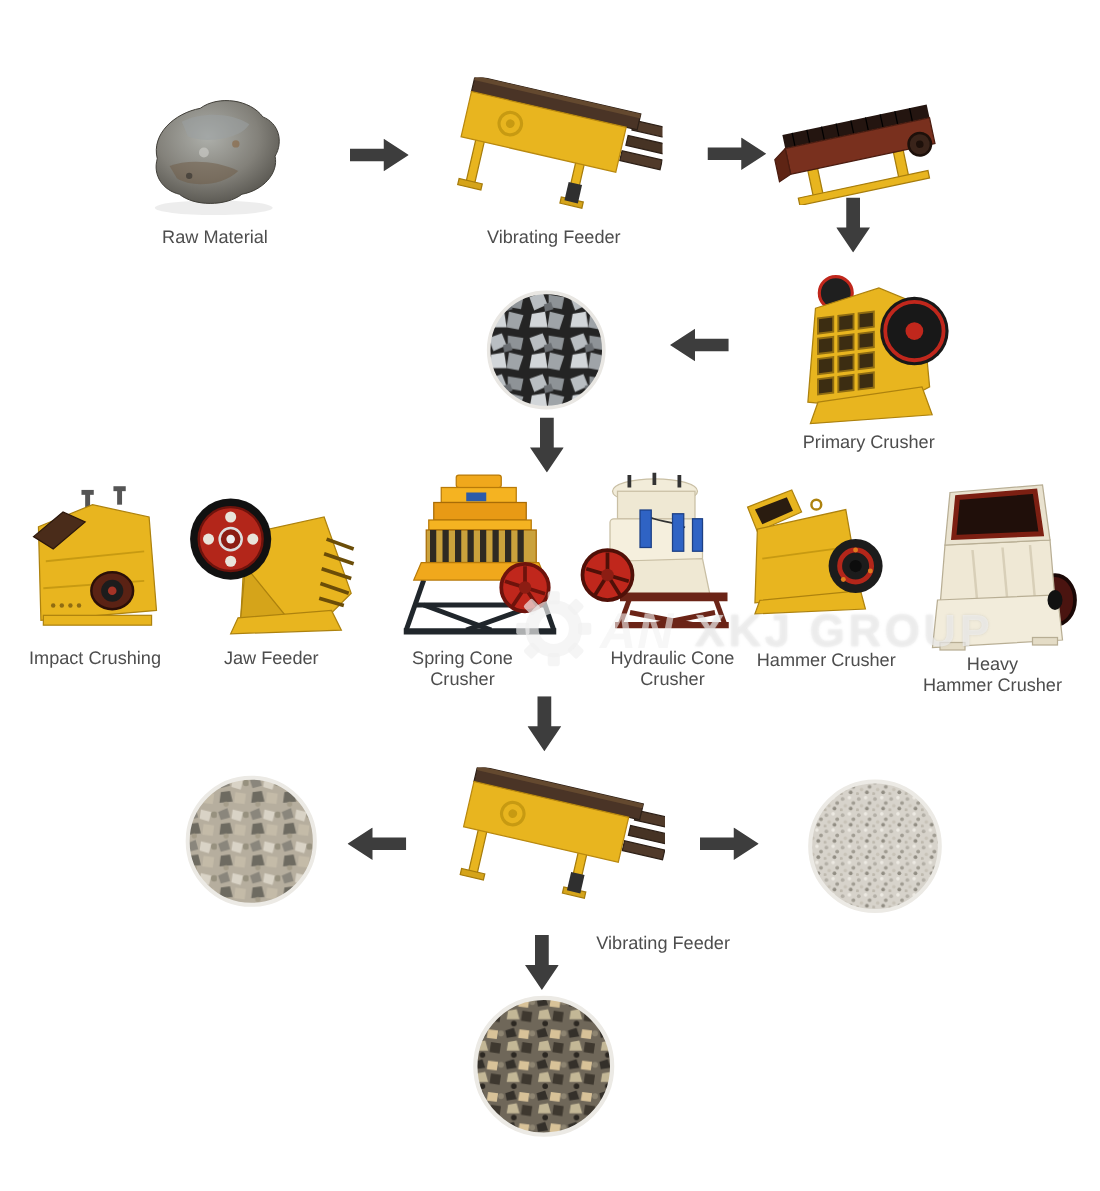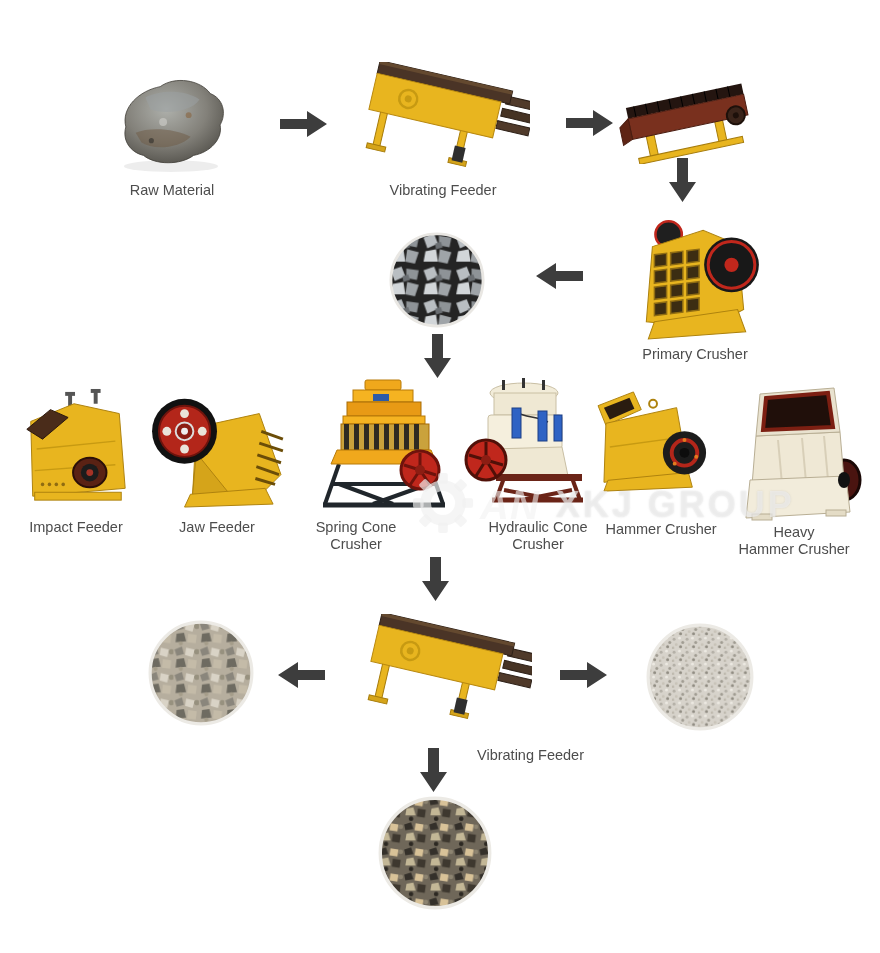--- a/index.html
+++ b/index.html
@@ -337,23 +337,23 @@
       <line x1="40" y1="56" x2="44" y2="100" stroke="#d8cfb8" stroke-width="2"></line>
       <line x1="64" y1="54" x2="68" y2="98" stroke="#d8cfb8" stroke-width="2"></line>
       <line x1="86" y1="52" x2="90" y2="96" stroke="#d8cfb8" stroke-width="2"></line>
       <polygon points="12,96 108,92 112,128 8,134" fill="#f2ecdb" stroke="#b8ae94"></polygon>
       <ellipse cx="106" cy="96" rx="6" ry="8" fill="#111"></ellipse>
       <rect x="14" y="130" width="20" height="6" fill="#e4dcc6" stroke="#b8ae94"></rect>
       <rect x="88" y="126" width="20" height="6" fill="#e4dcc6" stroke="#b8ae94"></rect>
     </svg>
   </div>
 
-  <div class="node-label" style="left:11px;top:519px;width:130px">Impact Feeder</div>
+  <div class="node-label" style="left:11px;top:519px;width:130px">Impact Crushing</div>
   <div class="node-label" style="left:152px;top:519px;width:130px">Jaw Feeder</div>
-  <div class="node-label" style="left:296px;top:519px;width:120px">Spring Cone
+  <div class="node-label" style="left:310px;top:519px;width:120px">Spring Cone
 Crusher</div>
   <div class="node-label" style="left:478px;top:519px;width:120px">Hydraulic Cone
 Crusher</div>
   <div class="node-label" style="left:591px;top:521px;width:140px">Hammer Crusher</div>
   <div class="node-label" style="left:734px;top:524px;width:120px">Heavy
 Hammer Crusher</div>
 
   <div class="arrow" style="left:422px;top:557px">
     <svg width="27" height="44" viewBox="0 0 27 44">
         <polygon points="8,0 19,0 19,24 27,24 13.5,44 0,24 8,24" fill="#3d3d3d"></polygon>

